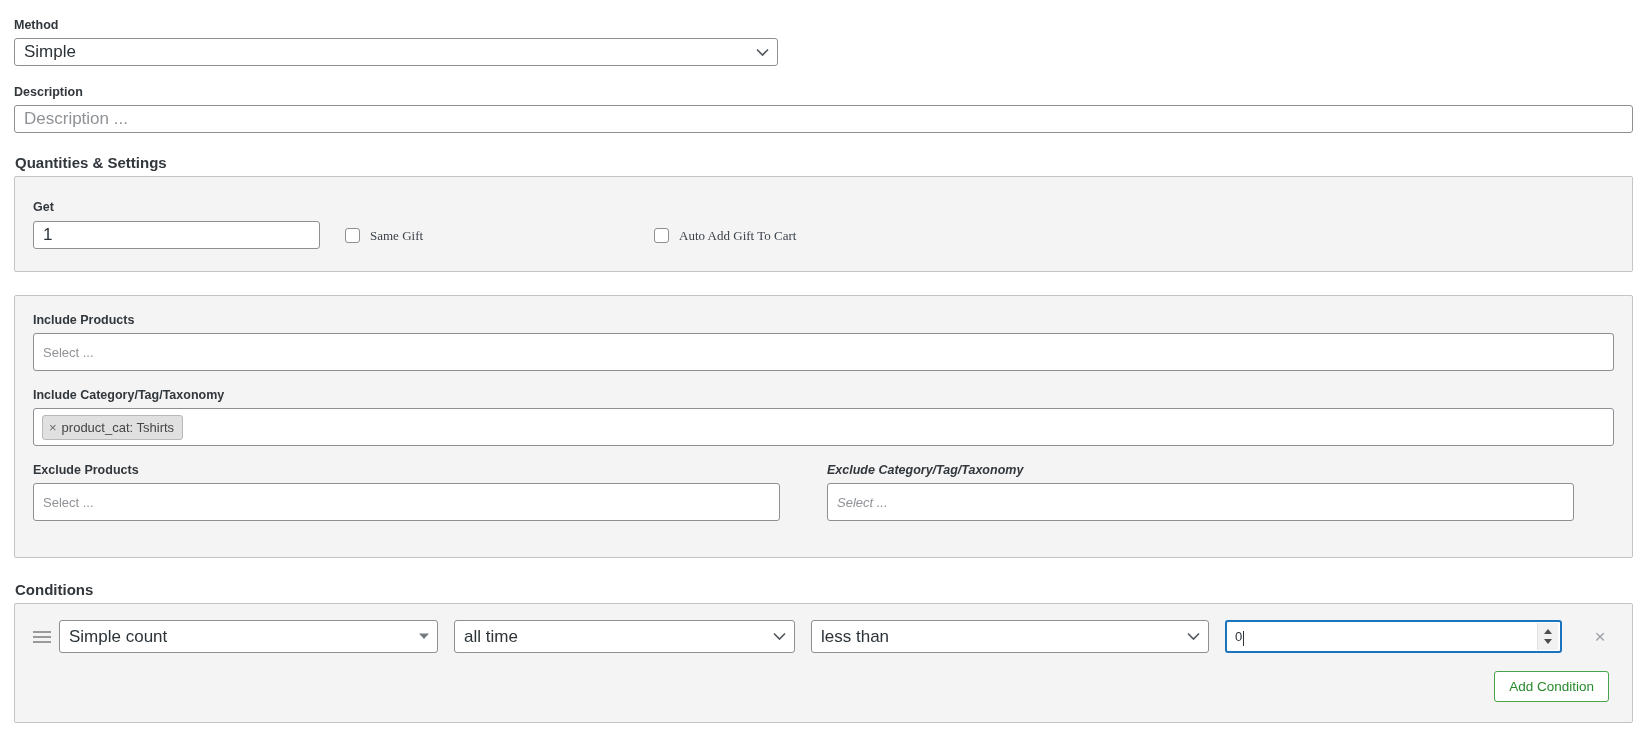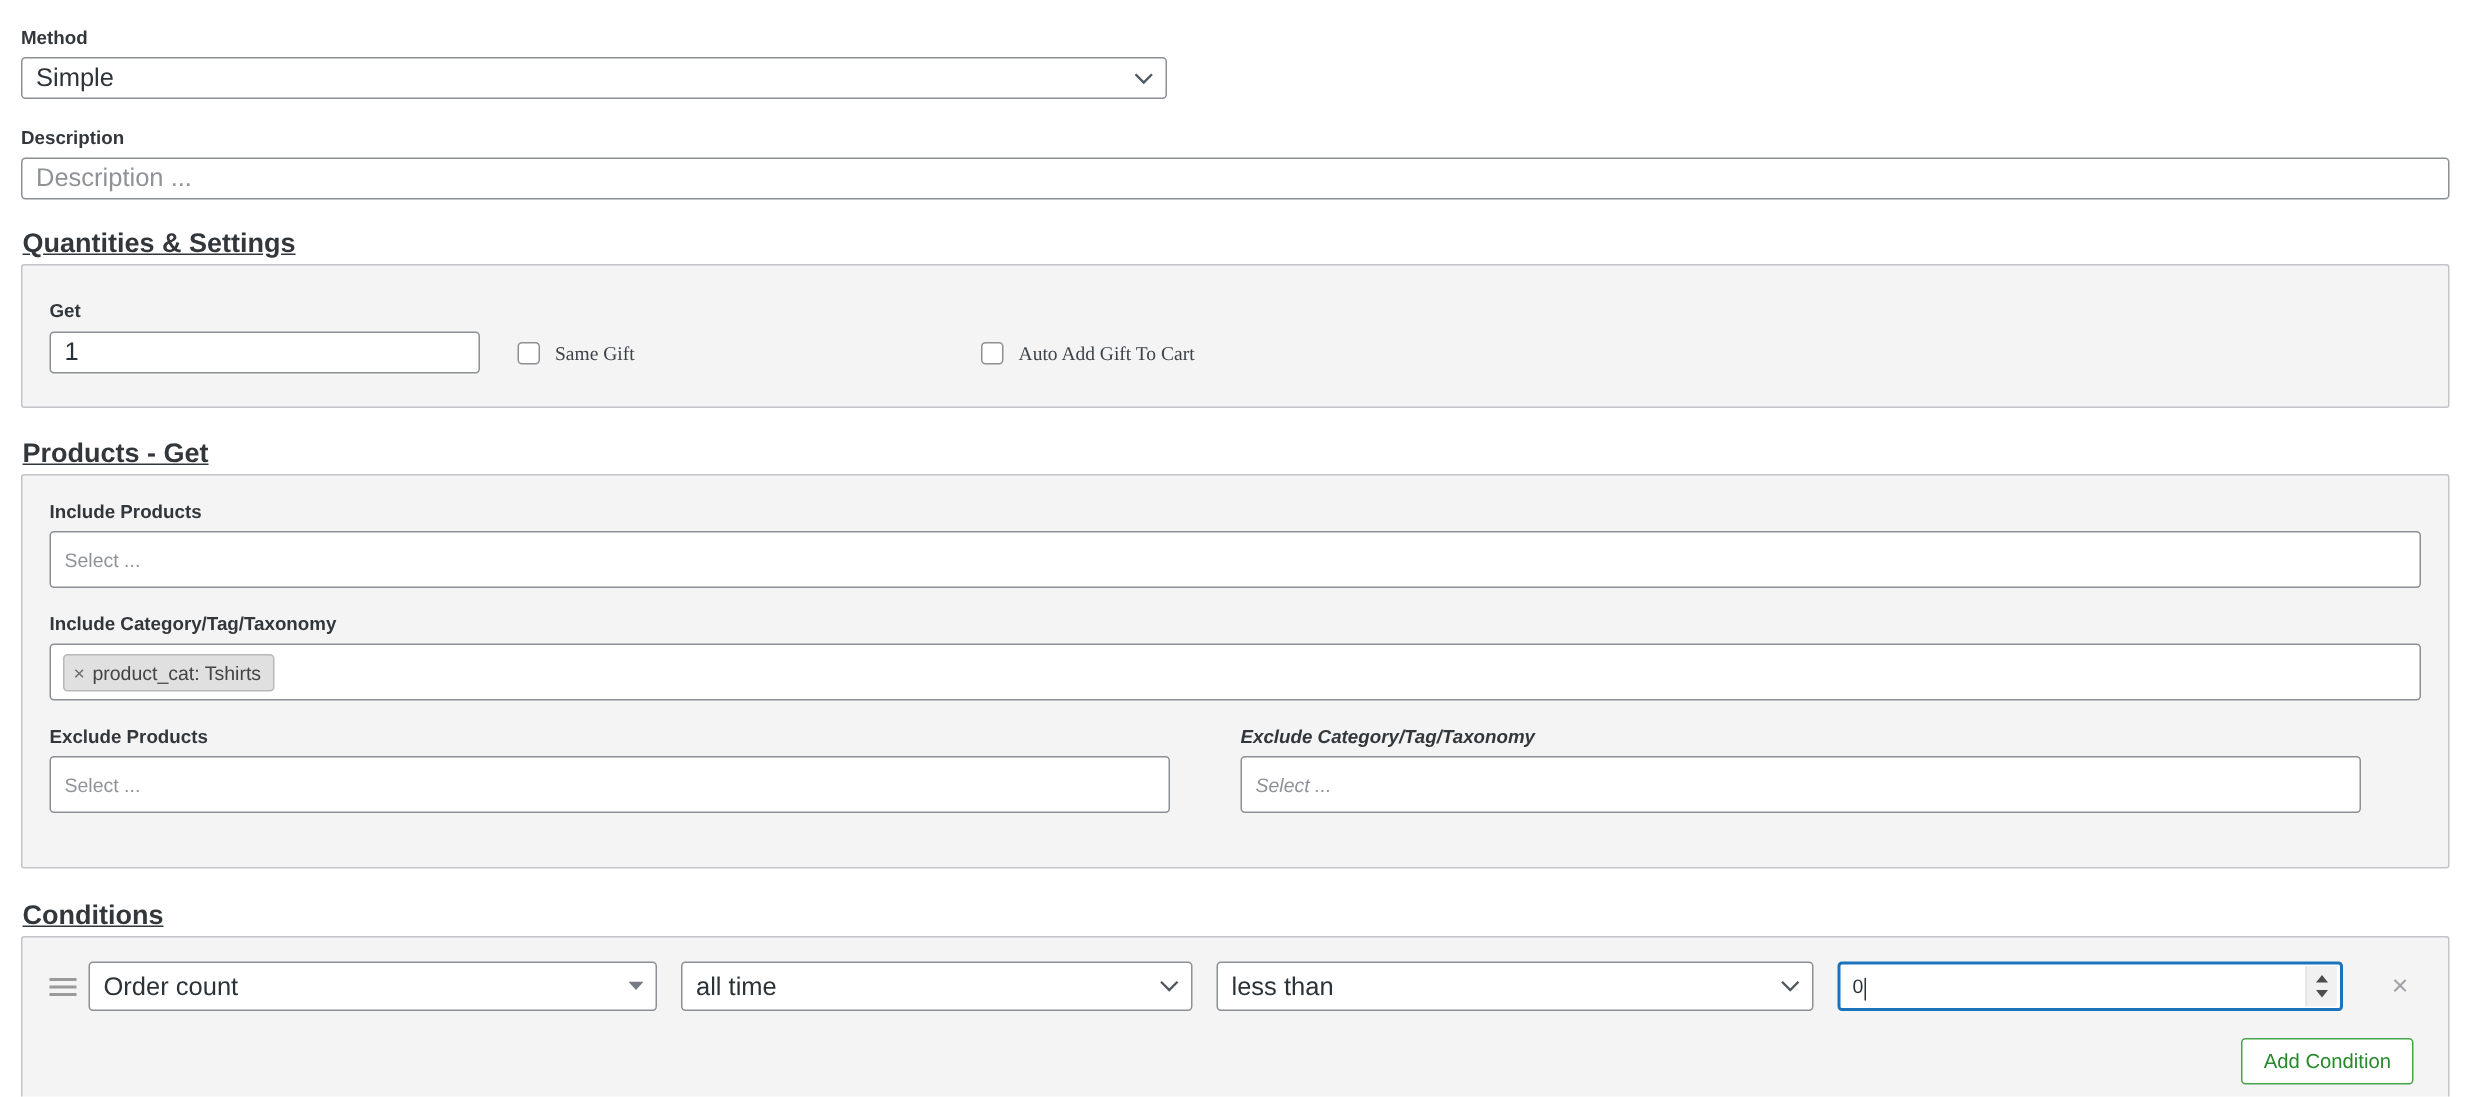--- a/index.html
+++ b/index.html
@@ -25,26 +25,25 @@
     display: block;
     font-size: 12.5px;
     font-weight: bold;
     color: #32373c;
     margin: 0 0 5px 0;
     line-height: 15px;
   }
 
   .section-title {
     display: block;
-    font-size: 18px;
+    font-size: 15px;
     font-weight: bold;
     color: #32373c;
     margin: 0 0 6px 1px;
     line-height: 15px;
-    text-decoration: underline;
   }
 
   
   .input,
   .select {
     display: block;
     width: 100%;
     height: 28px;
     border: 1px solid #8c8f94;
     border-radius: 3px;
@@ -331,21 +330,20 @@
 
       <div class="check-item far">
         <span class="checkbox"></span>
         <span class="check-label">Auto Add Gift To Cart</span>
       </div>
 
     </div>
   </div>
 
   <div class="prod-block">
-    <span class="section-title">Products - Get</span>
     <div class="panel panel-prod">
 
       <div class="prod-group">
         <label class="field-label">Include Products</label>
         <div class="select-box">Select ...</div>
       </div>
 
       <div class="prod-group">
         <label class="field-label">Include Category/Tag/Taxonomy</label>
         <div class="tag-input">
@@ -376,21 +374,21 @@
 
       <div class="cond-row">
 
         <span class="drag-handle">
           <i></i>
             <i></i>
             <i></i>
         </span>
 
         <div class="select-wrap cond-sel-1">
-          <div class="select">Order count</div>
+          <div class="select">Simple count</div>
           <span class="chev">
             <svg width="10" height="7" viewBox="0 0 10 7">
                 <path d="M0 0.5 L5 6 L10 0.5 Z" fill="#777c82"></path>
               </svg>
           </span>
         </div>
 
         <div class="select-wrap cond-sel-2">
           <div class="select">all time</div>
           <span class="chev">

